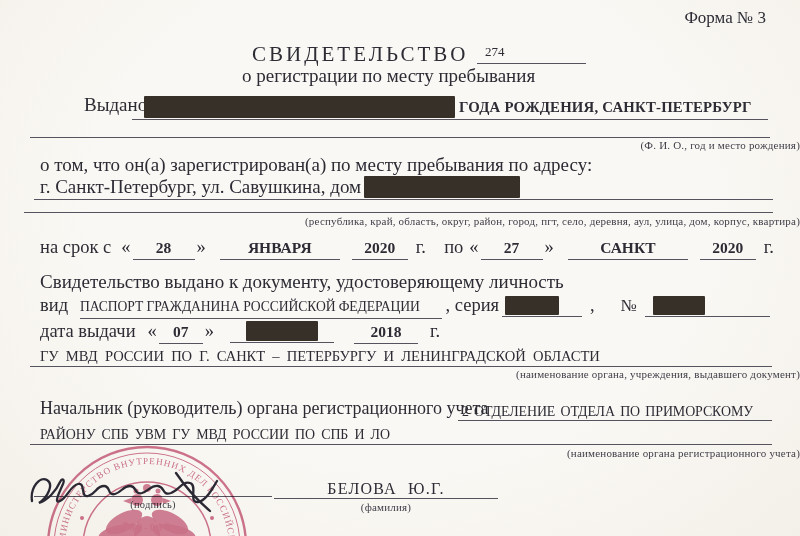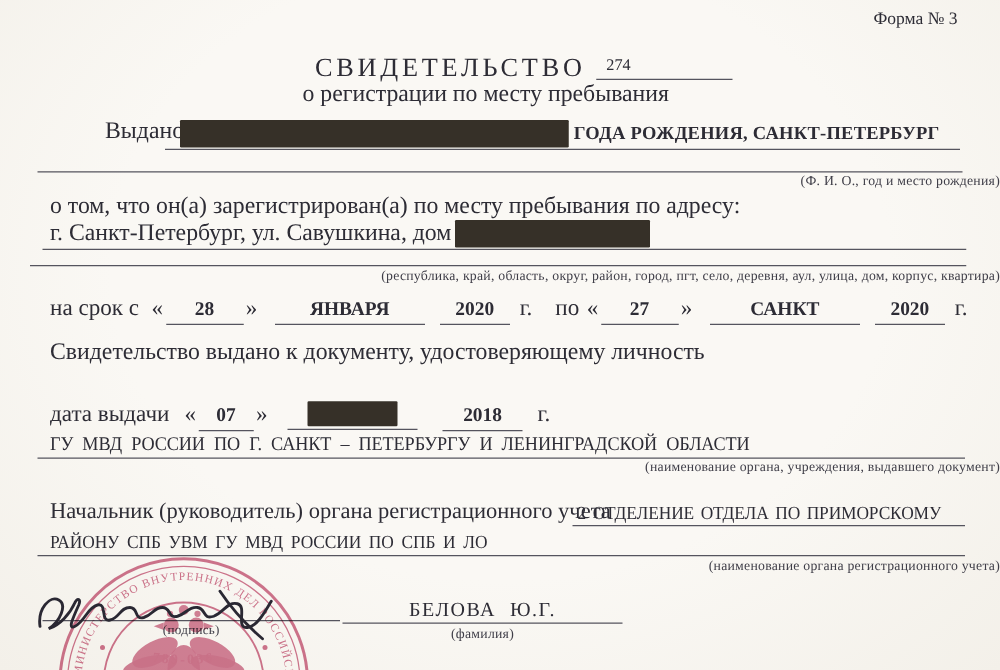--- a/index.html
+++ b/index.html
@@ -16,21 +16,21 @@
   .blank { border-bottom:1.4px solid #55545e; text-align:center; font-weight:bold; font-size:15.5px; padding-bottom:2px; }
   .cond { display:inline-block; transform:scaleX(.94); transform-origin:0 60%; white-space:nowrap; letter-spacing:-.1px; }
   .row { display:flex; align-items:baseline; }
   .stamp-wrap { mix-blend-mode:multiply; opacity:.82; }
 </style>
 </head>
 <body>
 
 <div class="page">
 
-  <div class="abs" style="top:8px; right:34px; font-size:14px;">Форма № 3</div>
+  <div class="abs" style="top:8px; right:34px; font-size:17px;">Форма № 3</div>
 
   <div class="abs" style="top:42px; left:252px; font-size:21px; letter-spacing:3px;">СВИДЕТЕЛЬСТВО</div>
 
   <div class="abs" style="top:44px; left:477px; width:101px; font-size:13px; border-bottom:1.3px solid #55545e; padding:0 0 3px 8px;">274</div>
 
   <div class="abs" style="top:65px; left:242px; font-size:19px;">о регистрации по месту пребывания</div>
 
   <div class="abs" style="top:94px; left:84px; font-size:19px;">Выдано</div>
   <div class="abs bar" style="top:96px; left:144px; width:311px; height:22px;"></div>
   <div class="abs" style="top:99px; left:459px; font-size:14.8px; font-weight:bold; letter-spacing:.2px;">ГОДА РОЖДЕНИЯ, САНКТ-ПЕТЕРБУРГ</div>
@@ -65,20 +65,31 @@
       <span class="blank" style="width:62px; margin-left:2px;">27</span>
       <span style="margin-left:2px;">»</span>
       <span class="blank" style="width:120px; margin-left:14px;">САНКТ</span>
       <span class="blank" style="width:56px; margin-left:12px;">2020</span>
       <span style="margin-left:8px;">г.</span>
     </span>
   </div>
 
   <div class="abs" style="top:271px; left:40px; font-size:19px;">Свидетельство выдано к документу, удостоверяющему личность</div>
 
+  <div class="abs row" style="top:295px; left:40px; right:30px; font-size:18.5px;">
+    <span>вид</span>
+    <span style="flex:0 0 360px; margin-left:12px; border-bottom:1.4px solid #55545e; text-align:center; padding-bottom:2px;">
+      <span class="cond" style="font-size:14.5px;">ПАСПОРТ ГРАЖДАНИНА РОССИЙСКОЙ ФЕДЕРАЦИИ</span>
+    </span>
+    <span style="margin-left:4px;">, серия</span>
+    <span style="flex:0 0 80px; margin-left:3px; border-bottom:1.4px solid #55545e; text-align:left;"><span class="bar" style="width:54px; height:19px; margin-left:3px; vertical-align:-4px;"></span></span>
+    <span style="margin-left:8px;">,</span>
+    <span style="margin-left:26px; font-size:17px;">№</span>
+    <span style="flex:1; margin-left:8px; border-bottom:1.4px solid #55545e; text-align:left;"><span class="bar" style="width:52px; height:19px; margin-left:8px; vertical-align:-4px;"></span></span>
+  </div>
 
   <div class="abs row" style="top:321px; left:40px; font-size:18.5px;">
     <span>дата выдачи</span>
     <span style="margin-left:12px;">«</span>
     <span class="blank" style="width:44px; margin-left:2px;">07</span>
     <span style="margin-left:2px;">»</span>
     <span style="width:104px; margin-left:16px; border-bottom:1.4px solid #55545e; text-align:center;"><span class="bar" style="width:72px; height:20px; vertical-align:-4px;"></span></span>
     <span class="blank" style="width:64px; margin-left:20px;">2018</span>
     <span style="margin-left:12px;">г.</span>
   </div>

